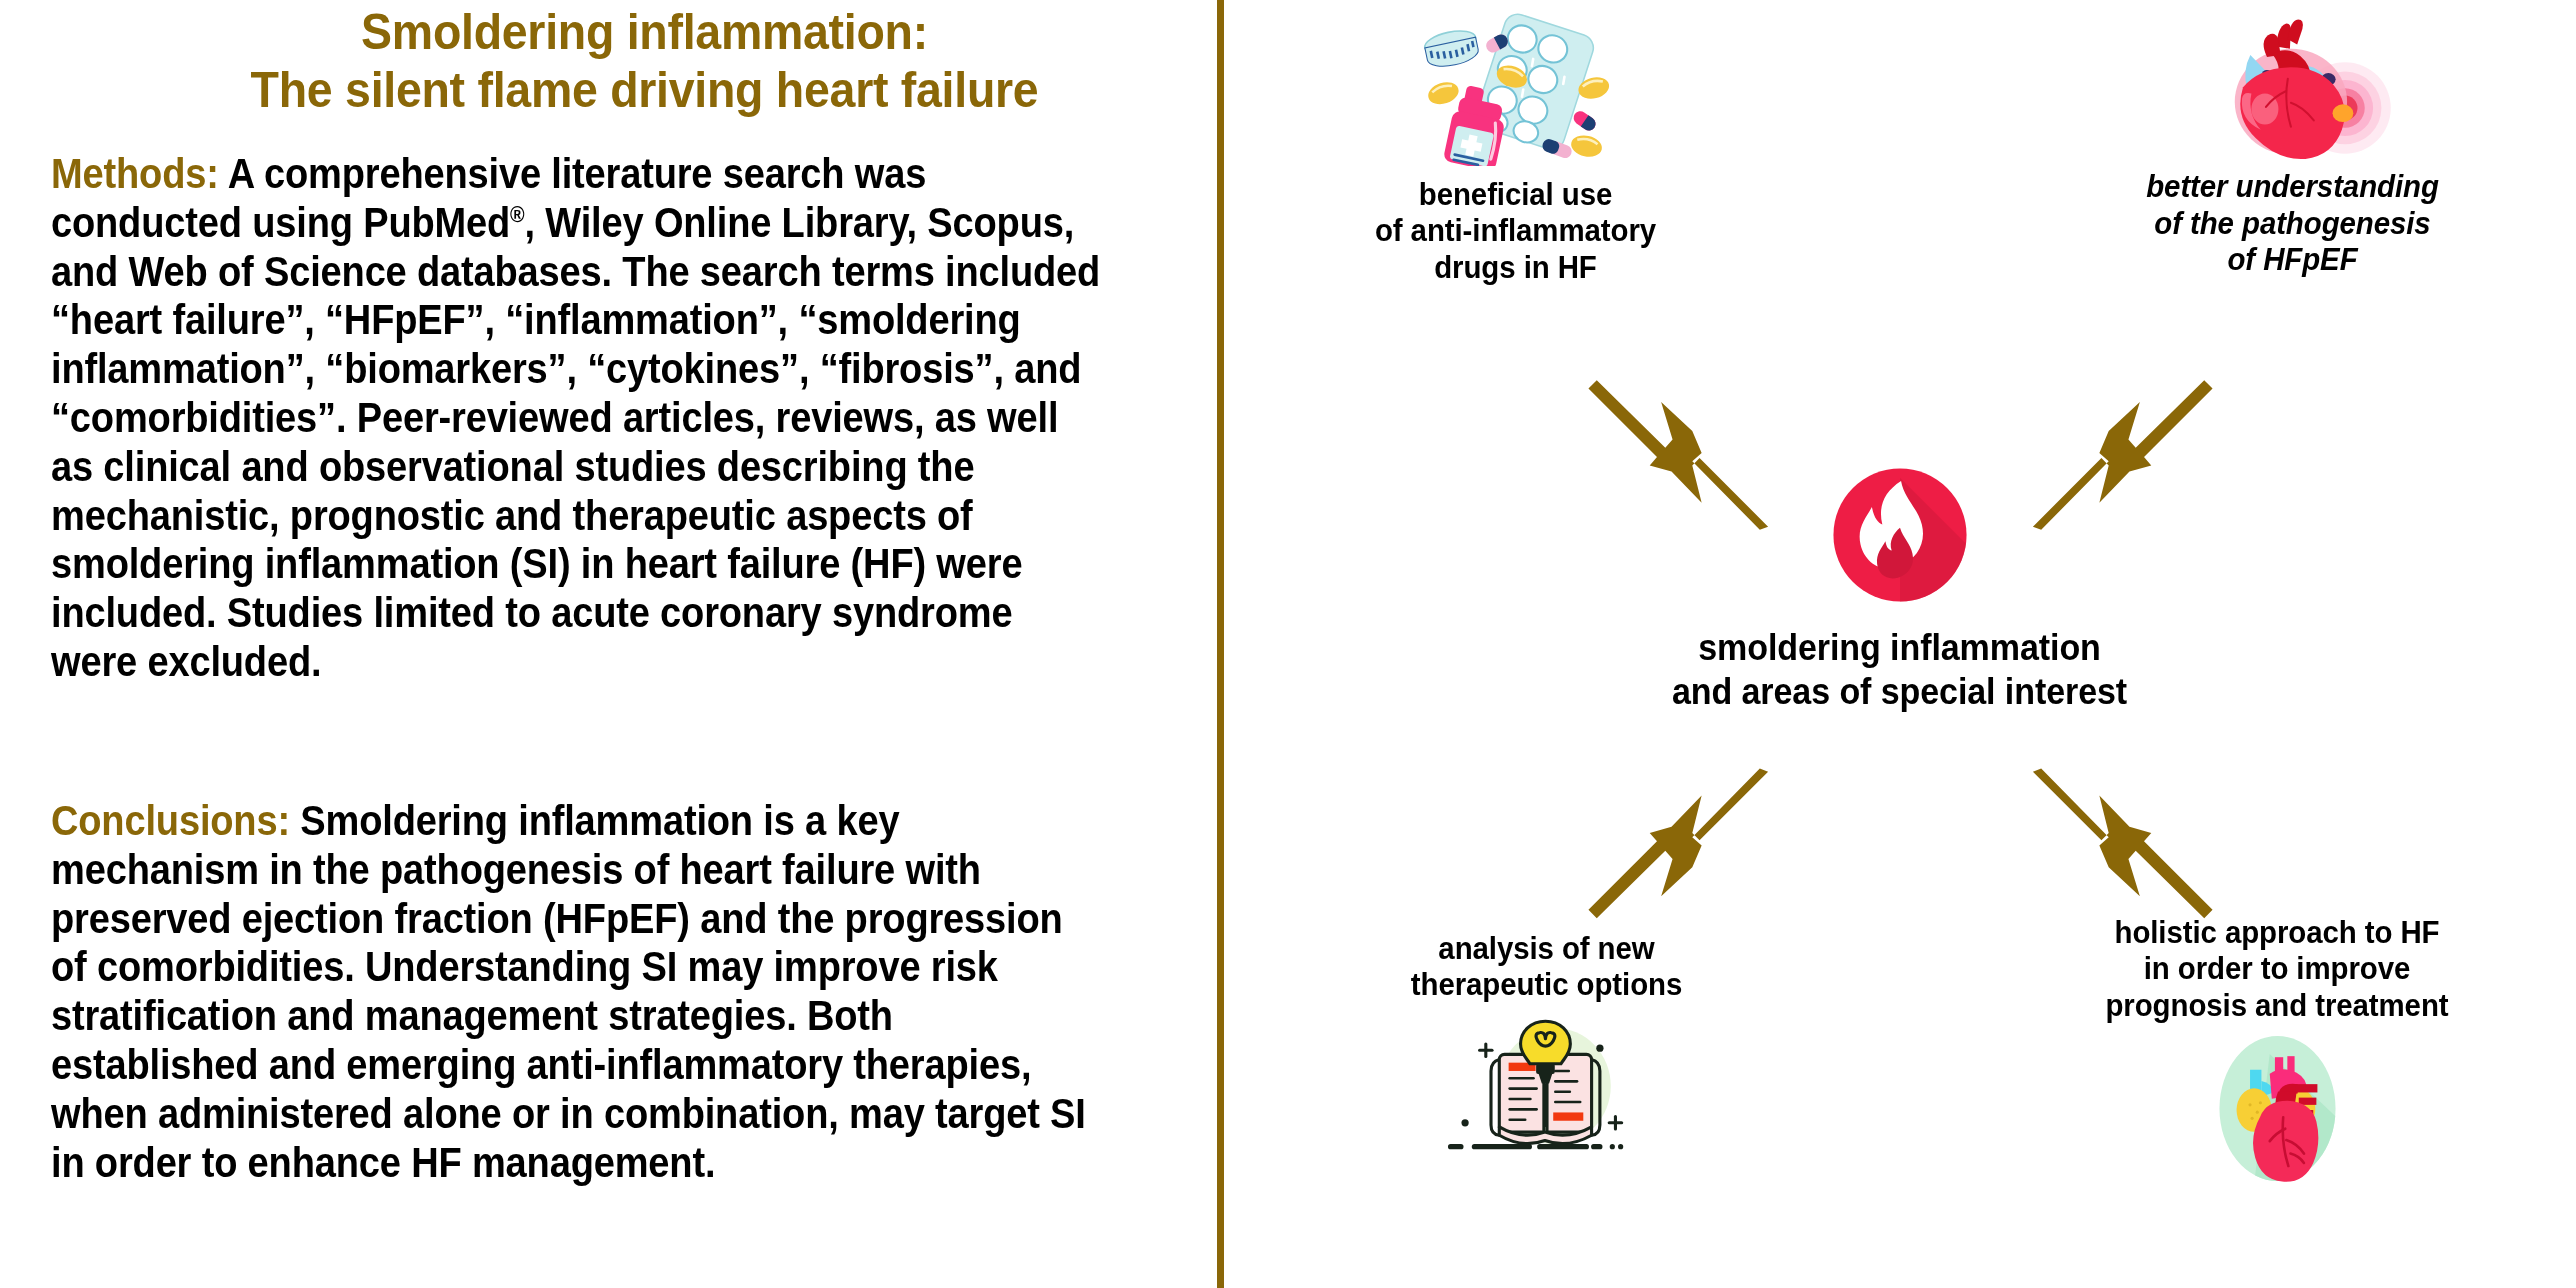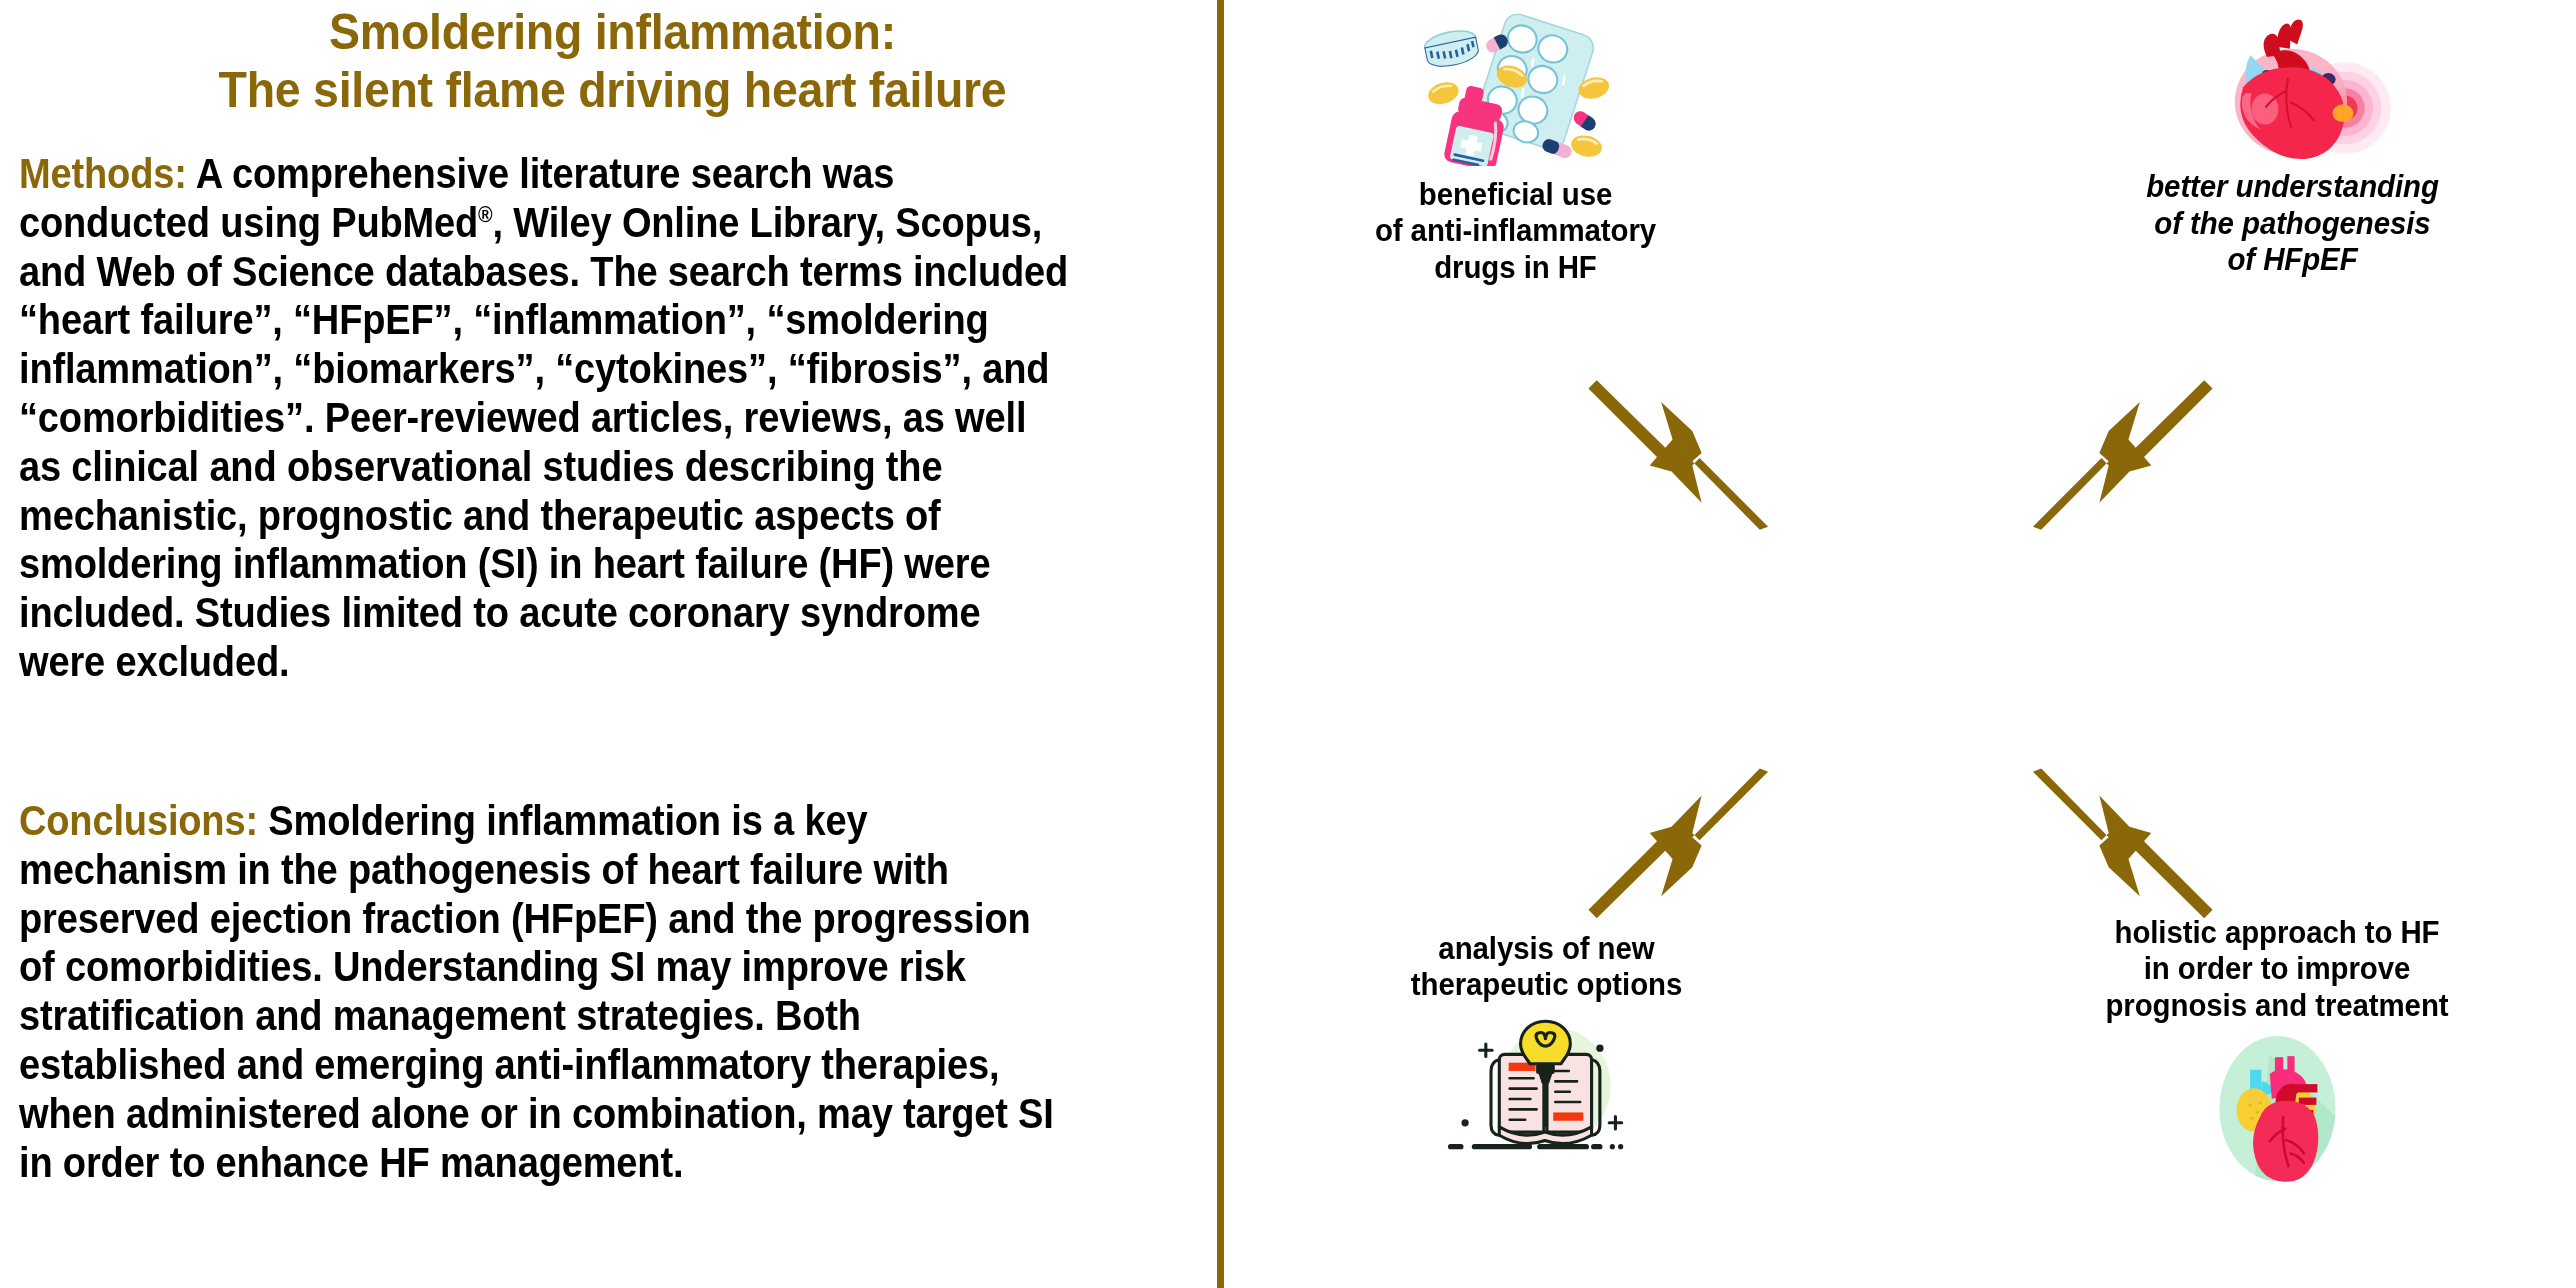--- a/index.html
+++ b/index.html
@@ -22,20 +22,21 @@
     display: flex;
     background: #fff;
   }
 
   .left-panel {
     position: relative;
     width: 1217px;
     height: 1288px;
     box-sizing: border-box;
     padding: 0;
+    margin-left: 32px;
   }
 
   .vertical-divider {
     position: absolute;
     left: 1217px;
     top: 0;
     width: 7.3px;
     height: 1288px;
     background: #8a6708;
   }
@@ -327,20 +328,53 @@
           </g>
 
           <ellipse cx="296" cy="208" rx="20" ry="17" fill="#ffa42b"></ellipse>
         </svg>
       </div>
       <div class="node-label">better understanding
 of the pathogenesis
 of HFpEF</div>
     </div>
 
+    <div class="node" id="node-center">
+      <div class="art-wrap" style="height:156px;">
+        <svg width="156" height="156" viewBox="0 0 300 300" xmlns="http://www.w3.org/2000/svg">
+          <defs>
+            <clipPath id="circclip">
+                <circle cx="150" cy="150" r="128"></circle>
+              </clipPath>
+          </defs>
+          <circle cx="150" cy="150" r="128" fill="#ee1d45"></circle>
+          <g clip-path="url(#circclip)">
+            <polygon points="150,40 300,190 300,300 150,300" fill="#d1173a" opacity="0.55"></polygon>
+          </g>
+
+          <path d="M152 46
+                   c 6 34 32 52 40 84
+                   c 9 36 -10 66 -42 80
+                   c -34 15 -68 -6 -76 -42
+                   c -7 -32 10 -50 22 -72
+                   c 4 22 12 30 20 34
+                   c -8 -34 2 -62 36 -84 z" fill="#ffffff"></path>
+
+          <path d="M150 136
+                   c 6 20 20 30 24 50
+                   c 5 22 -8 40 -28 46
+                   c -20 6 -38 -6 -40 -26
+                   c -2 -20 8 -30 16 -44
+                   c 2 12 6 16 12 18
+                   c -6 -18 4 -34 16 -44 z" fill="#d1173a"></path>
+        </svg>
+      </div>
+      <div class="node-label">smoldering inflammation
+and areas of special interest</div>
+    </div>
 
     <div class="node" id="node-therapeutic">
       <div class="node-label">analysis of new
 therapeutic options</div>
       <div class="art-wrap">
         <svg width="218" height="140" viewBox="0 0 420 270" xmlns="http://www.w3.org/2000/svg">
 
           <ellipse cx="225" cy="135" rx="108" ry="112" fill="#e7f5dc"></ellipse>
 
           <path d="M296 84 q16 4 16 22 v104 q0 18 -16 20" fill="none" stroke="#17231a" stroke-width="6" stroke-linecap="round"></path>

